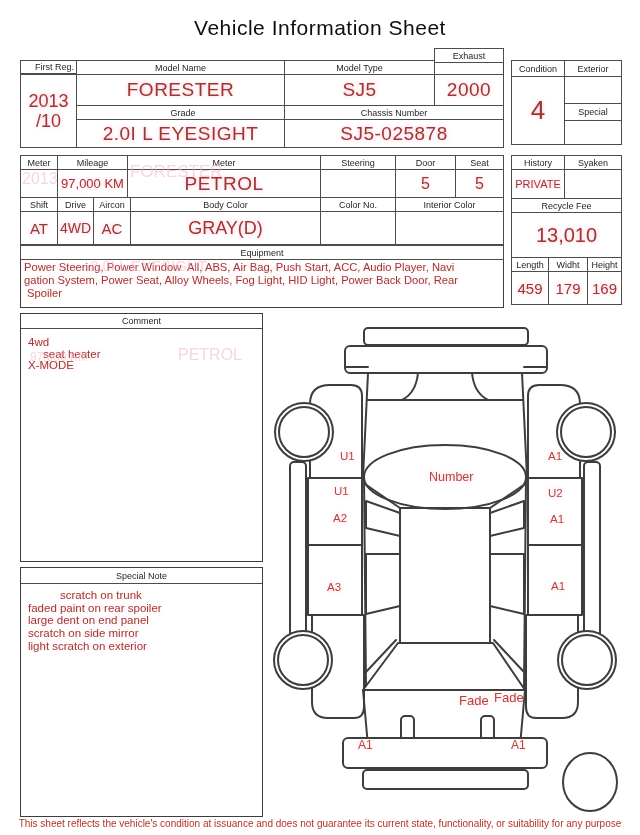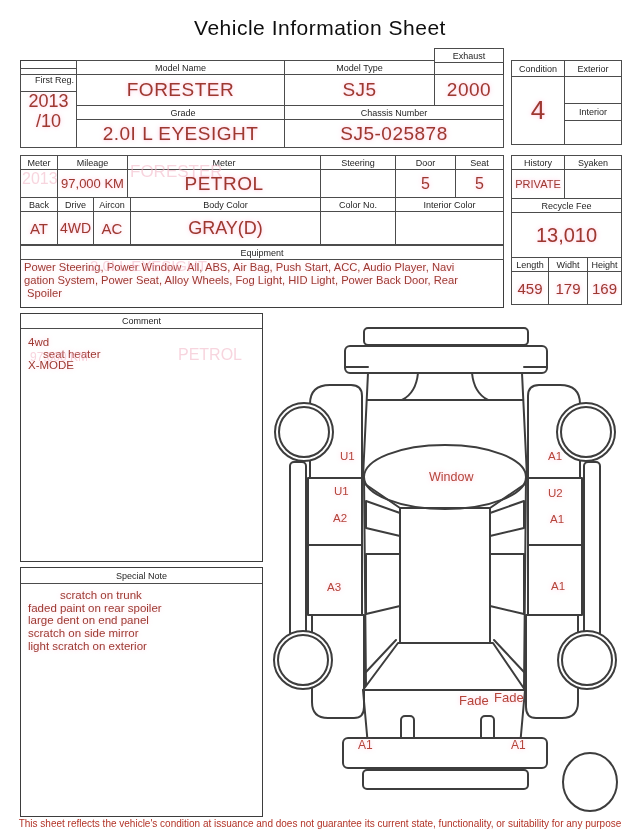--- a/index.html
+++ b/index.html
@@ -27,21 +27,21 @@
 </style>
 </head>
 <body>
 
 <div class="sheet">
 
   <div class="title">Vehicle Information Sheet</div>
 
   <div class="outline" style="left:20px;top:60px;width:484px;height:88px;"></div>
 
-  <div class="cell hdr" style="left:20px;top:68px;width:57px;height:24px;padding-left:12px;">First Reg.</div>
+  <div class="cell hdr" style="left:20px;top:60px;width:57px;height:14px;padding-left:12px;">First Reg.</div>
   <div class="cell hdr" style="left:76px;top:60px;width:209px;height:15px;">Model Name</div>
   <div class="cell hdr" style="left:284px;top:60px;width:151px;height:15px;">Model Type</div>
   <div class="cell hdr" style="left:434px;top:48px;width:70px;height:15px;">Exhaust</div>
 
   <div class="cell val firstreg" style="left:20px;top:74px;width:57px;height:74px;">
     <span>2013</span>
     <span>/10</span>
   </div>
   <div class="cell val big" style="left:76px;top:74px;width:209px;height:32px;">FORESTER</div>
   <div class="cell val big" style="left:284px;top:74px;width:151px;height:32px;">SJ5</div>
@@ -50,40 +50,40 @@
   <div class="cell hdr" style="left:76px;top:105px;width:214px;height:15px;">Grade</div>
   <div class="cell hdr" style="left:284px;top:105px;width:220px;height:15px;">Chassis Number</div>
   <div class="cell val big" style="left:76px;top:119px;width:209px;height:29px;">2.0I L EYESIGHT</div>
   <div class="cell val big" style="left:284px;top:119px;width:220px;height:29px;">SJ5-025878</div>
 
   <div class="outline" style="left:511px;top:60px;width:111px;height:85px;"></div>
   <div class="cell hdr" style="left:511px;top:60px;width:54px;height:17px;">Condition</div>
   <div class="cell hdr" style="left:564px;top:60px;width:58px;height:17px;">Exterior</div>
   <div class="cell val" style="left:511px;top:76px;width:54px;height:69px;font-size:26px;">4</div>
   <div class="cell" style="left:564px;top:76px;width:58px;height:28px;"></div>
-  <div class="cell hdr" style="left:564px;top:103px;width:58px;height:18px;">Interior</div>
+  <div class="cell hdr" style="left:564px;top:103px;width:58px;height:18px;">Special</div>
   <div class="cell" style="left:564px;top:120px;width:58px;height:25px;"></div>
 
   <div class="outline" style="left:20px;top:155px;width:484px;height:90px;"></div>
 
   <div class="cell hdr" style="left:20px;top:155px;width:38px;height:15px;">Meter</div>
   <div class="cell hdr" style="left:57px;top:155px;width:71px;height:15px;">Mileage</div>
   <div class="cell hdr" style="left:127px;top:155px;width:194px;height:15px;">Meter</div>
   <div class="cell hdr" style="left:320px;top:155px;width:76px;height:15px;">Steering</div>
   <div class="cell hdr" style="left:395px;top:155px;width:61px;height:15px;">Door</div>
   <div class="cell hdr" style="left:455px;top:155px;width:49px;height:15px;text-align:center;">Seat</div>
 
   <div class="cell" style="left:20px;top:169px;width:38px;height:29px;"></div>
   <div class="cell val" style="left:57px;top:169px;width:71px;height:29px;font-size:13px;">97,000 KM</div>
   <div class="cell val big" style="left:127px;top:169px;width:194px;height:29px;">PETROL</div>
   <div class="cell" style="left:320px;top:169px;width:76px;height:29px;"></div>
   <div class="cell val" style="left:395px;top:169px;width:61px;height:29px;font-size:16px;">5</div>
   <div class="cell val" style="left:455px;top:169px;width:49px;height:29px;font-size:16px;">5</div>
 
-  <div class="cell hdr" style="left:20px;top:197px;width:38px;height:15px;">Back</div>
+  <div class="cell hdr" style="left:20px;top:197px;width:38px;height:15px;">Shift</div>
   <div class="cell hdr" style="left:57px;top:197px;width:37px;height:15px;">Drive</div>
   <div class="cell hdr" style="left:93px;top:197px;width:38px;height:15px;">Aircon</div>
   <div class="cell hdr" style="left:130px;top:197px;width:191px;height:15px;">Body Color</div>
   <div class="cell hdr" style="left:320px;top:197px;width:76px;height:15px;">Color No.</div>
   <div class="cell hdr" style="left:395px;top:197px;width:109px;height:15px;">Interior Color</div>
 
   <div class="cell val med" style="left:20px;top:211px;width:38px;height:34px;">AT</div>
   <div class="cell val" style="left:57px;top:211px;width:37px;height:34px;font-size:14px;">4WD</div>
   <div class="cell val med" style="left:93px;top:211px;width:38px;height:34px;">AC</div>
   <div class="cell val" style="left:130px;top:211px;width:191px;height:34px;font-size:18px;">GRAY(D)</div>
@@ -219,21 +219,21 @@
       <rect x="80" y="426" width="204" height="30" rx="5" fill="#ffffff"></rect>
       <rect x="100" y="458" width="165" height="19" rx="4" fill="#ffffff"></rect>
     </g>
 
     <g>
       <ellipse cx="327" cy="470" rx="27" ry="29" fill="#ffffff"></ellipse>
     </g>
   </svg>
 
   <span class="dlabel" style="left:340px;top:450px;">U1</span>
-  <span class="dlabel" style="left:429px;top:470px;font-size:12.5px;">Window</span>
+  <span class="dlabel" style="left:429px;top:470px;font-size:12.5px;">Number</span>
   <span class="dlabel" style="left:548px;top:450px;">A1</span>
   <span class="dlabel" style="left:334px;top:485px;">U1</span>
   <span class="dlabel" style="left:548px;top:487px;">U2</span>
   <span class="dlabel" style="left:333px;top:512px;">A2</span>
   <span class="dlabel" style="left:550px;top:513px;">A1</span>
   <span class="dlabel" style="left:327px;top:581px;">A3</span>
   <span class="dlabel" style="left:551px;top:580px;">A1</span>
   <span class="dlabel" style="left:459px;top:693px;font-size:13px;">Fade</span>
   <span class="dlabel" style="left:494px;top:690px;font-size:13px;">Fade</span>
   <span class="dlabel" style="left:358px;top:738px;font-size:12px;">A1</span>

